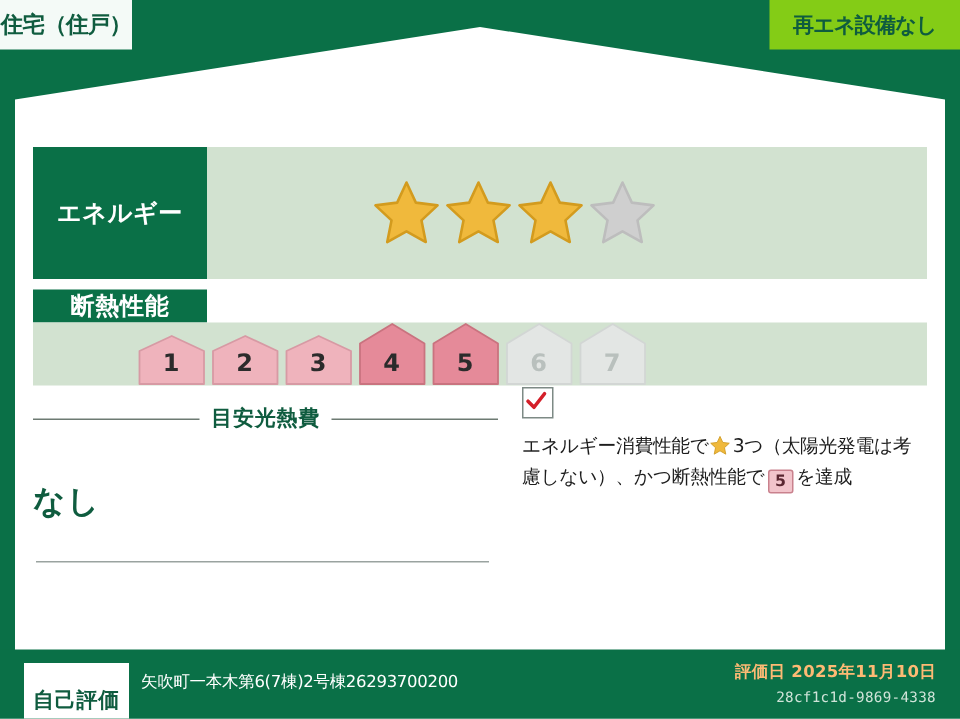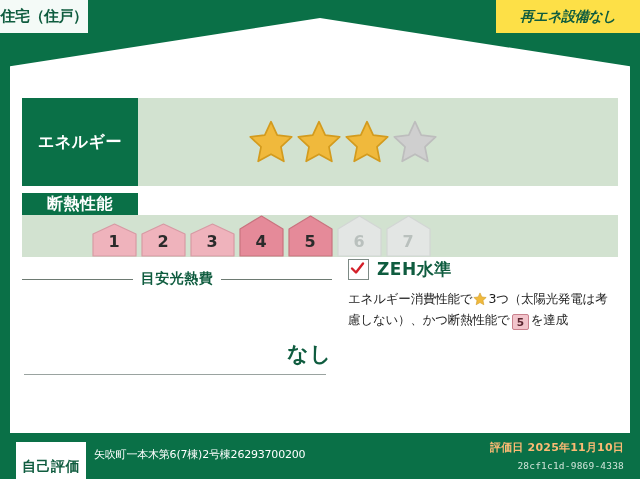--- a/index.html
+++ b/index.html
@@ -11,23 +11,23 @@
   }
   .label-root{position:relative;width:640px;height:479px;background:#0a7047;}
 
   
   .badge-tl{
     position:absolute;left:0;top:0;width:88px;height:33px;
     background:#f4faf7;display:flex;align-items:center;justify-content:center;
     color:#0f5c3f;font-weight:bold;font-size:15px;letter-spacing:-0.5px;
   }
   .badge-tr{
-    position:absolute;right:0;top:0;width:144px;height:33px;
-    background:#fde047;display:flex;align-items:center;justify-content:center;
-    color:#0f5c3f;font-weight:bold;font-size:14px;letter-spacing:-0.5px;font-style:italic;
+    position:absolute;right:0;top:0;width:127px;height:33px;
+    background:#84cc16;display:flex;align-items:center;justify-content:center;
+    color:#0f5c3f;font-weight:bold;font-size:14px;letter-spacing:-0.5px;
   }
 
   
   .title-wrap{
     position:absolute;left:0;top:36px;width:640px;text-align:center;color:#ffffff;
   }
   .title-sub{font-size:12.5px;font-weight:bold;letter-spacing:0.5px;line-height:1.2;}
   .title-main{font-size:24px;font-weight:bold;letter-spacing:1px;line-height:1.25;margin-top:2px;}
 
   
@@ -76,21 +76,21 @@
   .lower{position:absolute;left:12px;top:166px;width:596px;height:165px;display:flex;}
   .lower-left{width:310px;position:relative;}
   .lower-right{flex:1;position:relative;padding-left:16px;}
 
   .cost-head{
     display:flex;align-items:center;gap:8px;margin-top:16px;
     color:#0f5c3f;font-weight:bold;font-size:14px;letter-spacing:0.5px;
   }
   .cost-head .ln{flex:1;height:1px;background:#6d7a72;}
   .cost-val{
-    margin-top:52px;text-align:right;color:#0f5c3f;
+    margin-top:32px;text-align:left;color:#0f5c3f;
     font-size:21px;font-weight:bold;letter-spacing:1px;
   }
   .cost-rule{
     position:absolute;left:2px;right:6px;top:120px;height:1px;background:#9aa3a0;
   }
 
   .zeh-head{display:flex;align-items:center;gap:8px;margin-top:4px;}
   .chk{
     width:19px;height:19px;border:1.5px solid #7d8a85;background:#fff;
     position:relative;flex:none;
@@ -229,21 +229,20 @@
         <div class="cost-rule"></div>
       </div>
 
       <div class="lower-right">
         <div class="zeh-head">
           <span class="chk">
             <svg width="15" height="15" viewBox="0 0 15 15">
               <path d="M2 7.5 L6 11.5 L13 2.5" stroke="#d4202a" stroke-width="2.4" fill="none" stroke-linecap="round" stroke-linejoin="round"></path>
             </svg>
           </span>
-          <span class="zeh-title">ZEH水準</span>
         </div>
         <div class="zeh-desc">
           <span>エネルギー消費性能で</span><svg class="inline-star" width="14" height="14" viewBox="0 0 24 24">
               <path d="M12 1.6l3.2 6.9 7.4.9-5.5 5.1 1.5 7.4L12 18.1 5.4 21.9l1.5-7.4L1.4 9.4l7.4-.9z" fill="#f0b93c" stroke="#cf9a22" stroke-width="1"></path>
             </svg><span>3つ（太陽光発電は考慮しない）、かつ断熱性能で</span><span class="pill5">5</span><span>を達成</span>
         </div>
       </div>
 
     </div>
   </div>

